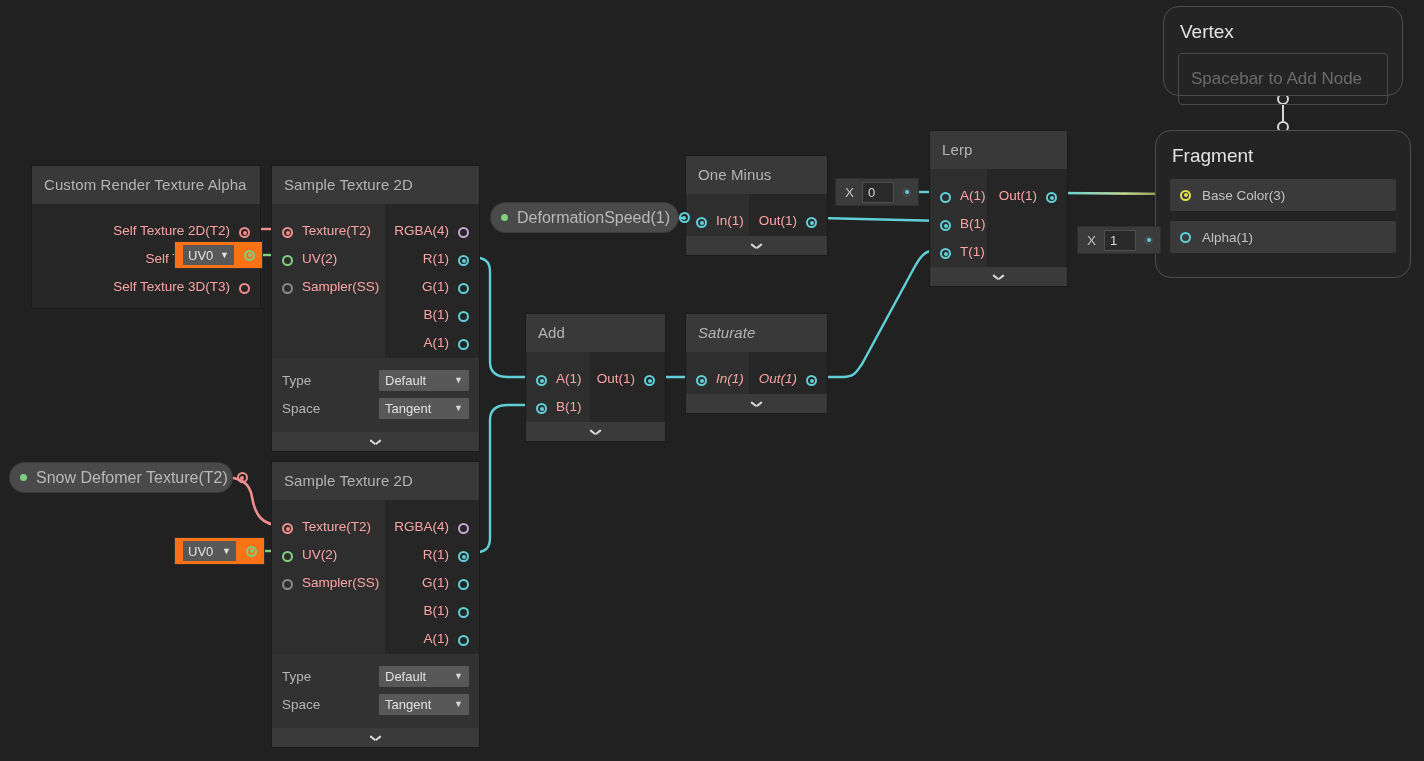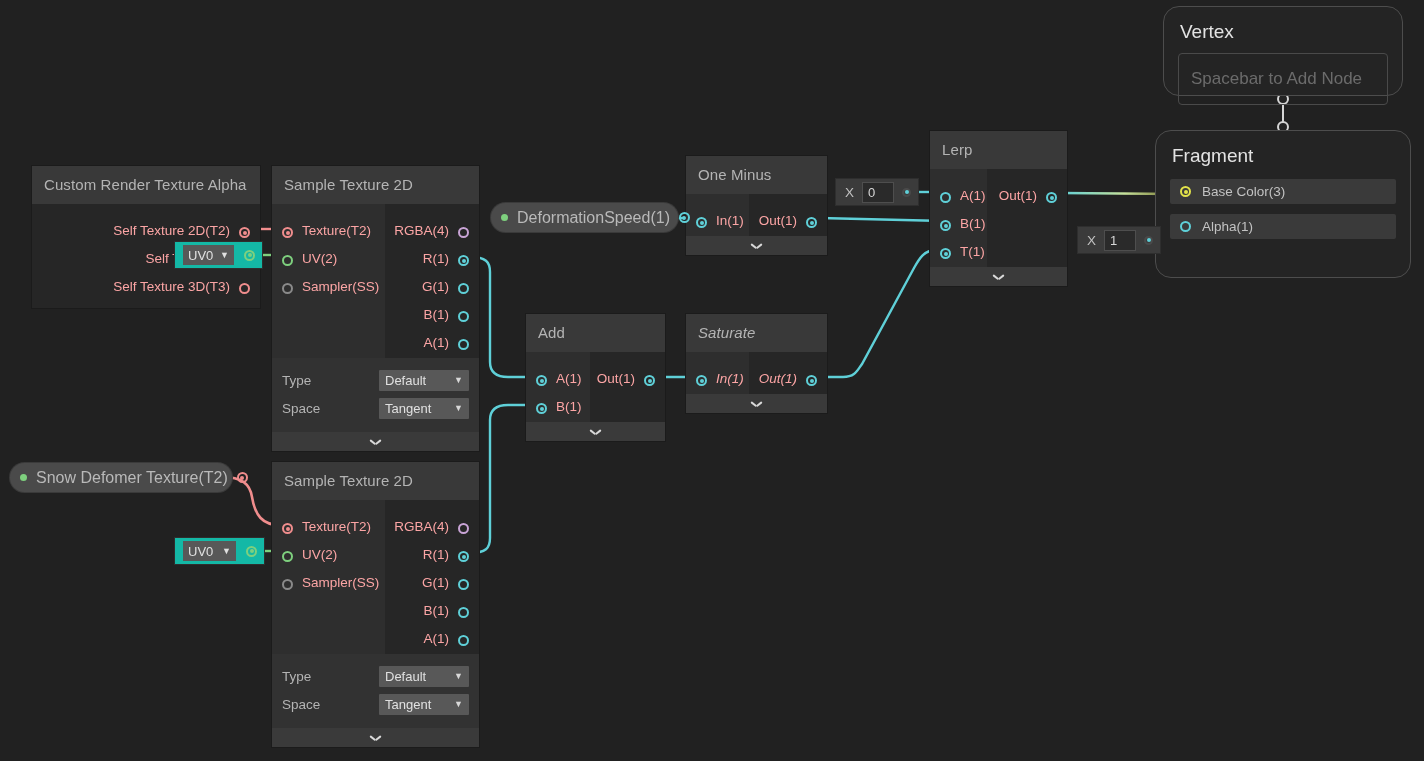--- a/index.html
+++ b/index.html
@@ -59,37 +59,37 @@
   .chev::after{ right:0; transform:rotate(-38deg); transform-origin:right center; }
 
   
   .pill{ position:absolute; background:#4a4a4a; border-radius:16px; height:29px;
          display:flex; align-items:center; padding:0 8px 0 10px; gap:9px; z-index:11;
          box-shadow:0 0 0 1px #3a3a3a; }
   .pill .dot{ width:7px; height:7px; border-radius:50%; background:#7ed07e; flex:0 0 auto; }
   .pill .ptxt{ color:#b9b9b9; font-size:16px; white-space:nowrap; }
 
   
-  .uvchip{ position:absolute; background:#14b8a6; height:26px; display:flex; align-items:center;
+  .uvchip{ position:absolute; background:#f97316; height:26px; display:flex; align-items:center;
            padding:0 7px 0 8px; gap:10px; z-index:14; box-shadow:0 0 0 1px #2e2e2e;}
   .uvchip .dd{ background:#585858; color:#e0e0e0; font-size:13px; height:20px; width:62px;
                display:flex; align-items:center; justify-content:space-between; padding:0 5px; }
   .uvchip .dd .caret{ font-size:9px; }
 
   
   .xchip{ position:absolute; background:#3b3b3b; height:26px; display:flex; align-items:center;
           padding:0 7px 0 9px; gap:8px; z-index:12; box-shadow:0 0 0 1px #2e2e2e;}
   .xchip .xl{ color:#c2c2c2; font-size:13.5px; }
   .xchip .xv{ background:#2a2a2a; color:#d6d6d6; font-size:13px; width:52px; height:21px;
               display:flex; align-items:center; padding-left:6px; box-shadow:inset 0 0 0 1px #4e4e4e; }
 
   
   .master{ position:absolute; border:1px solid #4d4d4d; border-radius:16px; background:#242424; z-index:9; }
   .master-title{ color:#e3e3e3; font-size:19px; padding:14px 16px 8px 16px; }
-  .block{ background:#3a3a3a; border-radius:2px; margin:0 14px 10px 14px; height:25px;
+  .block{ background:#3a3a3a; border-radius:2px; margin:0 14px 10px 14px; height:32px;
           display:flex; align-items:center; padding-left:14px; gap:11px; color:#c2c2c2; font-size:13.5px;}
   .ghost{ margin:2px 14px 14px 14px; height:52px; border:1px solid #4a4a4a; border-radius:4px;
           display:flex; align-items:center; padding-left:12px; color:#6b6b6b; font-size:17px; }
 </style>
 </head>
 <body>
 
 <div id="canvas">
 
   <svg class="wires" viewBox="0 0 1424 761">

